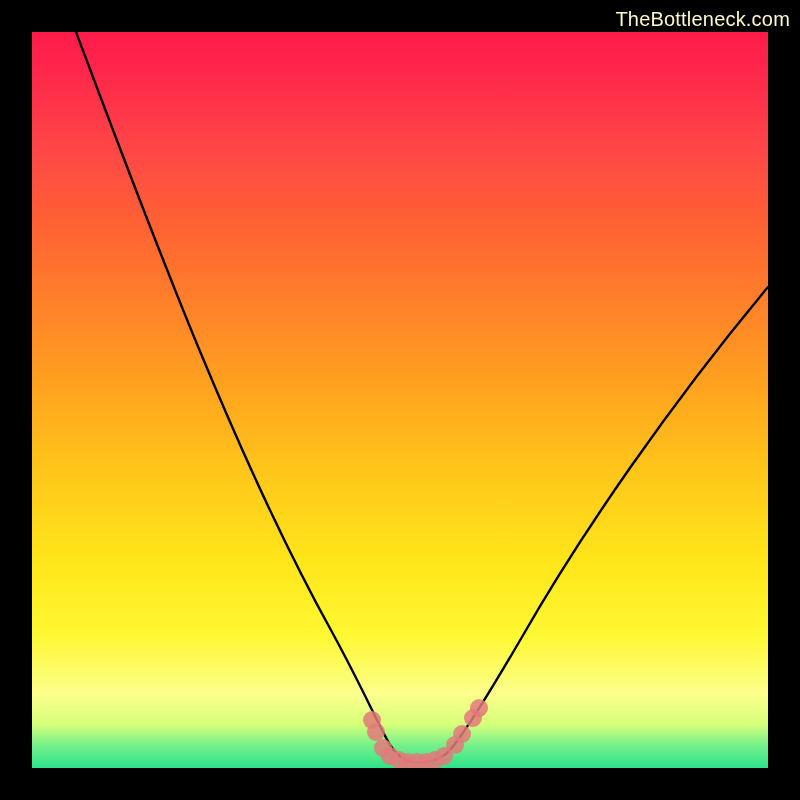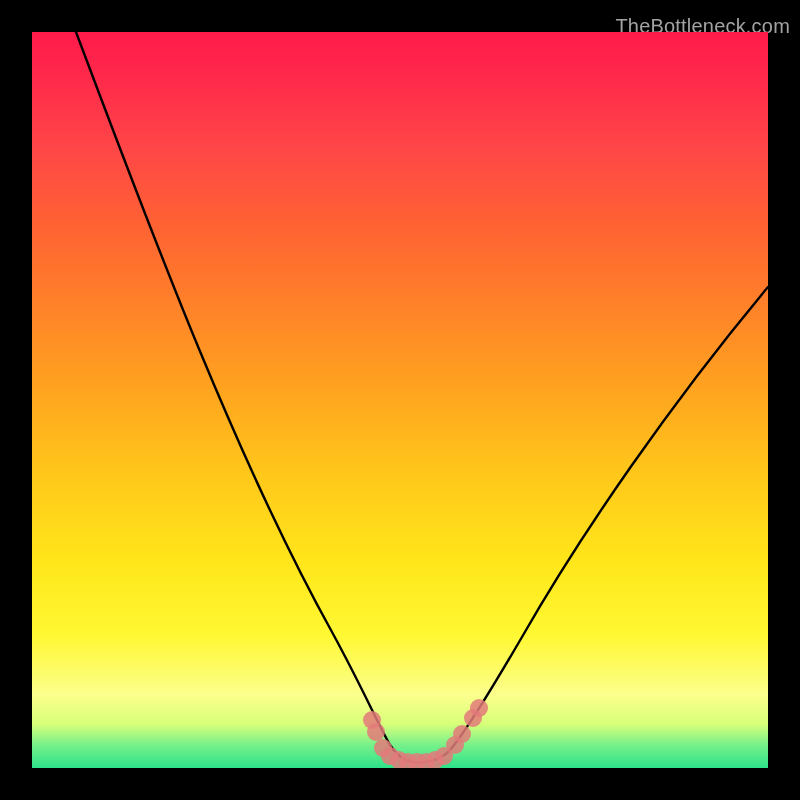--- a/index.html
+++ b/index.html
@@ -38,23 +38,23 @@
       #ffe61a 72%,
       #fff833 82%,
       #fcff8c 90%,
       #d8ff7a 94%,
       #73f08a 97%,
       #2de28a 100%
     );
   }
   .watermark {
     position: absolute;
-    top: 15px;
+    top: 8px;
     right: 10px;
-    color: #a3a3a3;
+    color: #fef9c3;
     font-size: 20px;
     font-weight: 500;
     letter-spacing: 0.2px;
   }
   svg.curve {
     position: absolute;
     top: 0;
     left: 0;
     width: 736px;
     height: 736px;

